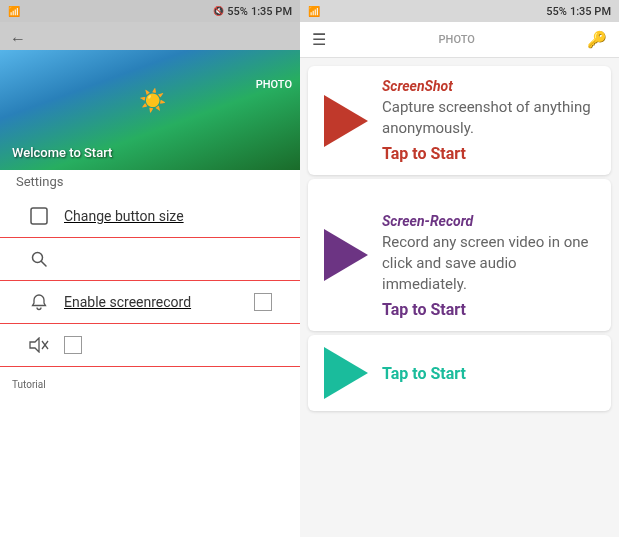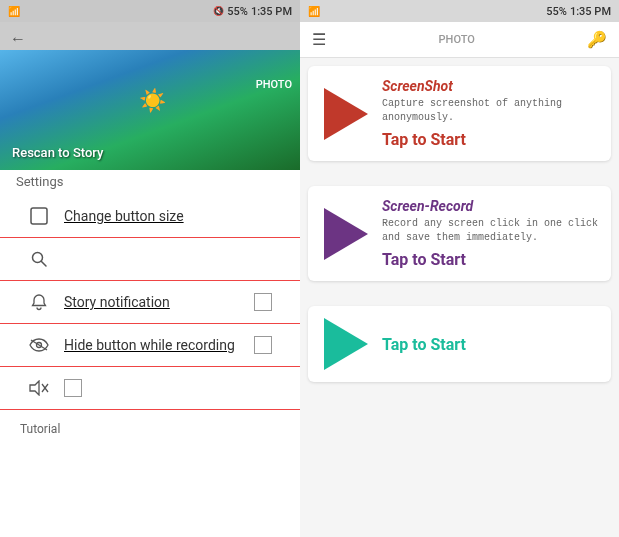--- a/index.html
+++ b/index.html
@@ -137,22 +137,22 @@
     .menu-checkbox {
       width: 18px;
       height: 18px;
       border: 1.5px solid #999;
       background: #fff;
       flex-shrink: 0;
     }
 
     
     .tutorial-header {
-      padding: 12px 20px 6px;
-      font-size: 12px;
+      padding: 12px 12px 6px;
+      font-size: 10px;
       color: #666;
     }
 
     
     .right-panel {
       width: 319px;
       height: 537px;
       background: #f5f5f5;
       display: flex;
       flex-direction: column;
@@ -185,21 +185,21 @@
       color: #f0c000;
     }
 
     
     .cards-container {
       flex: 1;
       overflow-y: auto;
       padding: 8px;
       display: flex;
       flex-direction: column;
-      gap: 25px;
+      gap: 4px;
     }
     .card {
       background: #fff;
       border-radius: 6px;
       box-shadow: 0 1px 3px rgba(0,0,0,0.12);
       display: flex;
       flex-direction: row;
       align-items: center;
       padding: 12px 12px;
       gap: 10px;
@@ -237,27 +237,26 @@
     .card-content {
       flex: 1;
     }
     .card-title {
       font-size: 14px;
       font-weight: bold;
       font-style: italic;
       margin-bottom: 3px;
     }
     .card-title.red { color: #c0392b; }
-    .card-title.purple { color: #6c3483; }
+    .card-title.purple { color: #6c3483; margin-top: 22px; }
     .card-desc {
-      font-size: 10px;
+      font-size: 15px;
       color: #666;
       line-height: 1.4;
       margin-bottom: 5px;
-      font-family: Liberation Mono, monospace;
     }
     .card-tap {
       font-size: 16px;
       font-weight: bold;
       color: #c0392b;
     }
     .card-tap.purple { color: #6c3483; }
     .card-tap.cyan { color: #1abc9c; }
   </style>
 </head>
@@ -280,21 +279,21 @@
 
   <div class="hero-area">
     <div class="hero-overlay"></div>
 
     <div style="position:absolute;inset:0;background:linear-gradient(160deg,#56b4e9 0%,#2980b9 30%,#27ae60 60%,#1a6b2a 100%);"></div>
 
     <div class="hero-greeting">
       <span class="sun-icon">☀️</span>
     </div>
     <div class="hero-photo-label">PHOTO</div>
-    <div class="hero-welcome">Rescan to Story</div>
+    <div class="hero-welcome">Welcome to Start</div>
   </div>
 
   <div class="settings-section">
     <div class="settings-header">Settings</div>
 
     <div class="menu-item">
       <div class="menu-icon">
         <svg width="18" height="18" viewBox="0 0 18 18" fill="none">
           <rect x="1" y="1" width="16" height="16" rx="2" stroke="#555" stroke-width="1.5" fill="none"></rect>
         </svg>
@@ -312,35 +311,24 @@
     </div>
 
 
     <div class="menu-item">
       <div class="menu-icon">
         <svg width="18" height="18" viewBox="0 0 18 18" fill="none">
           <path d="M9 2a5 5 0 0 1 5 5v3l1.5 2.5H2.5L4 10V7a5 5 0 0 1 5-5z" stroke="#555" stroke-width="1.3" fill="none"></path>
           <path d="M7 14.5a2 2 0 0 0 4 0" stroke="#555" stroke-width="1.3" fill="none"></path>
         </svg>
       </div>
-      <span class="menu-label">Story notification</span>
+      <span class="menu-label">Enable screenrecord</span>
       <div class="menu-checkbox"></div>
     </div>
 
-    <div class="menu-item">
-      <div class="menu-icon">
-        <svg width="20" height="14" viewBox="0 0 20 14" fill="none">
-          <path d="M1 7C3 3 6 1 10 1s7 2 9 6c-2 4-5 6-9 6S3 11 1 7z" stroke="#555" stroke-width="1.3" fill="none"></path>
-          <circle cx="10" cy="7" r="2.5" stroke="#555" stroke-width="1.3" fill="none"></circle>
-          <line x1="2" y1="2" x2="18" y2="12" stroke="#555" stroke-width="1.3"></line>
-        </svg>
-      </div>
-      <span class="menu-label">Hide button while recording</span>
-      <div class="menu-checkbox"></div>
-    </div>
 
     <div class="menu-item">
       <div class="menu-icon">
         <svg width="20" height="16" viewBox="0 0 20 16" fill="none">
           <polygon points="1,5 6,5 10,1 10,15 6,11 1,11" stroke="#555" stroke-width="1.3" fill="none"></polygon>
           <line x1="13" y1="4" x2="19" y2="12" stroke="#555" stroke-width="1.3"></line>
           <line x1="19" y1="4" x2="13" y2="12" stroke="#555" stroke-width="1.3"></line>
         </svg>
       </div>
       <div class="menu-checkbox"></div>
@@ -379,21 +367,21 @@
         <div class="card-tap">Tap to Start</div>
       </div>
     </div>
 
     <div class="card">
       <div class="card-arrow">
         <div class="arrow-purple"></div>
       </div>
       <div class="card-content">
         <div class="card-title purple">Screen-Record</div>
-        <div class="card-desc">Record any screen click in one click and save them immediately.</div>
+        <div class="card-desc">Record any screen video in one click and save audio immediately.</div>
         <div class="card-tap purple">Tap to Start</div>
       </div>
     </div>
 
     <div class="card">
       <div class="card-arrow">
         <div class="arrow-cyan"></div>
       </div>
       <div class="card-content">
         <div class="card-tap cyan">Tap to Start</div>

